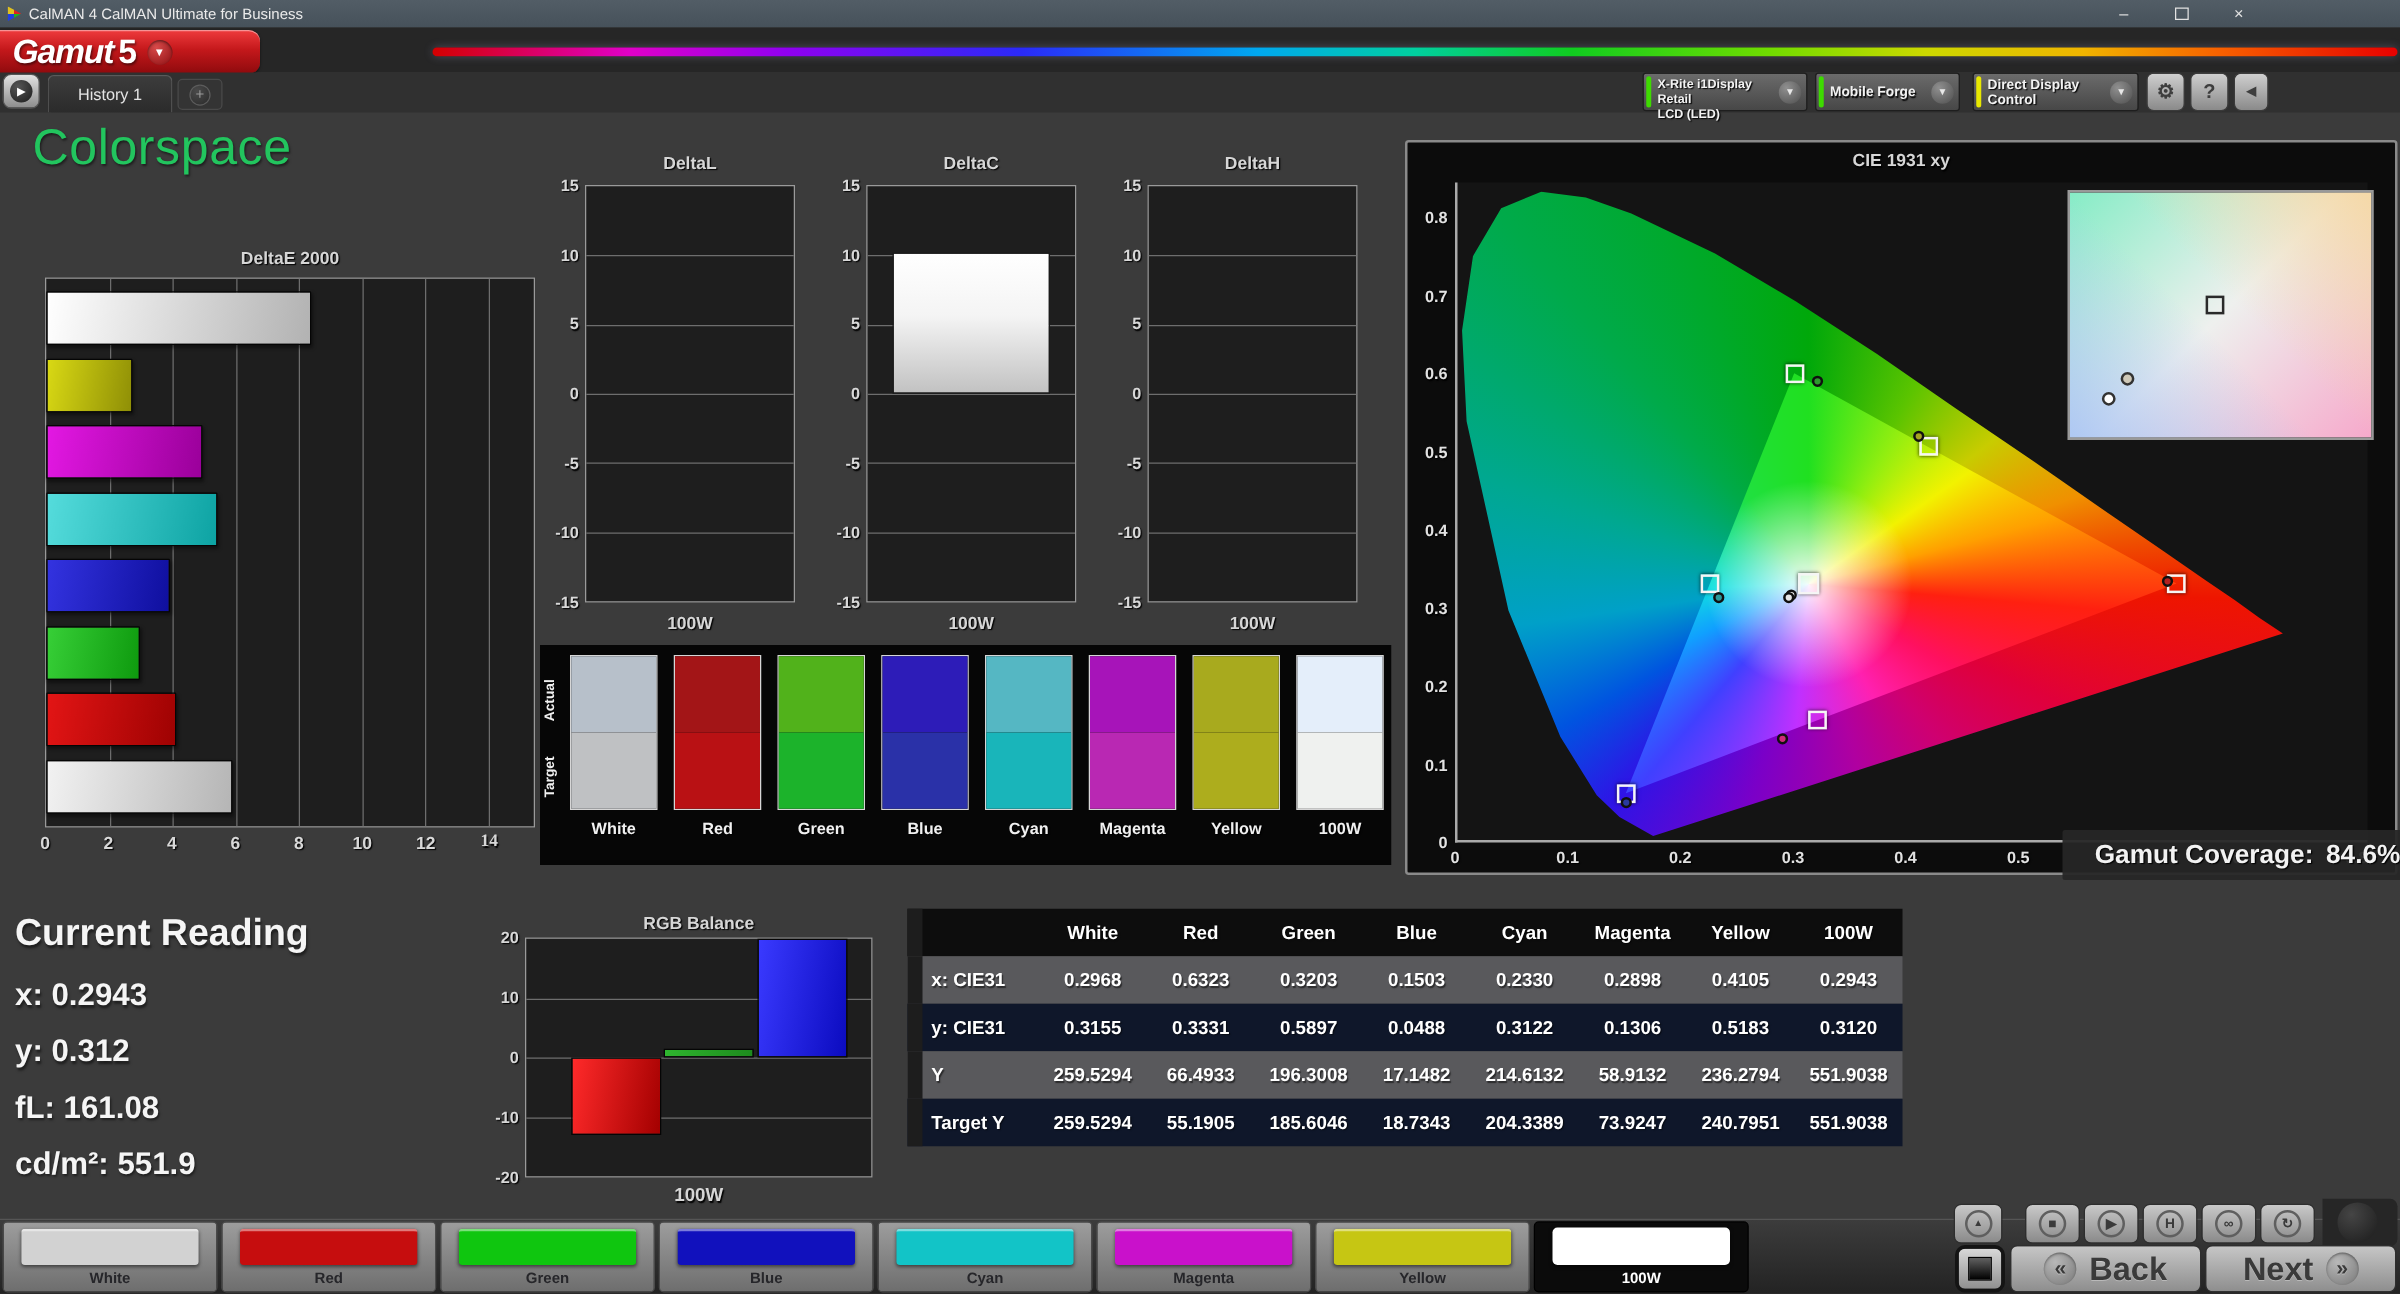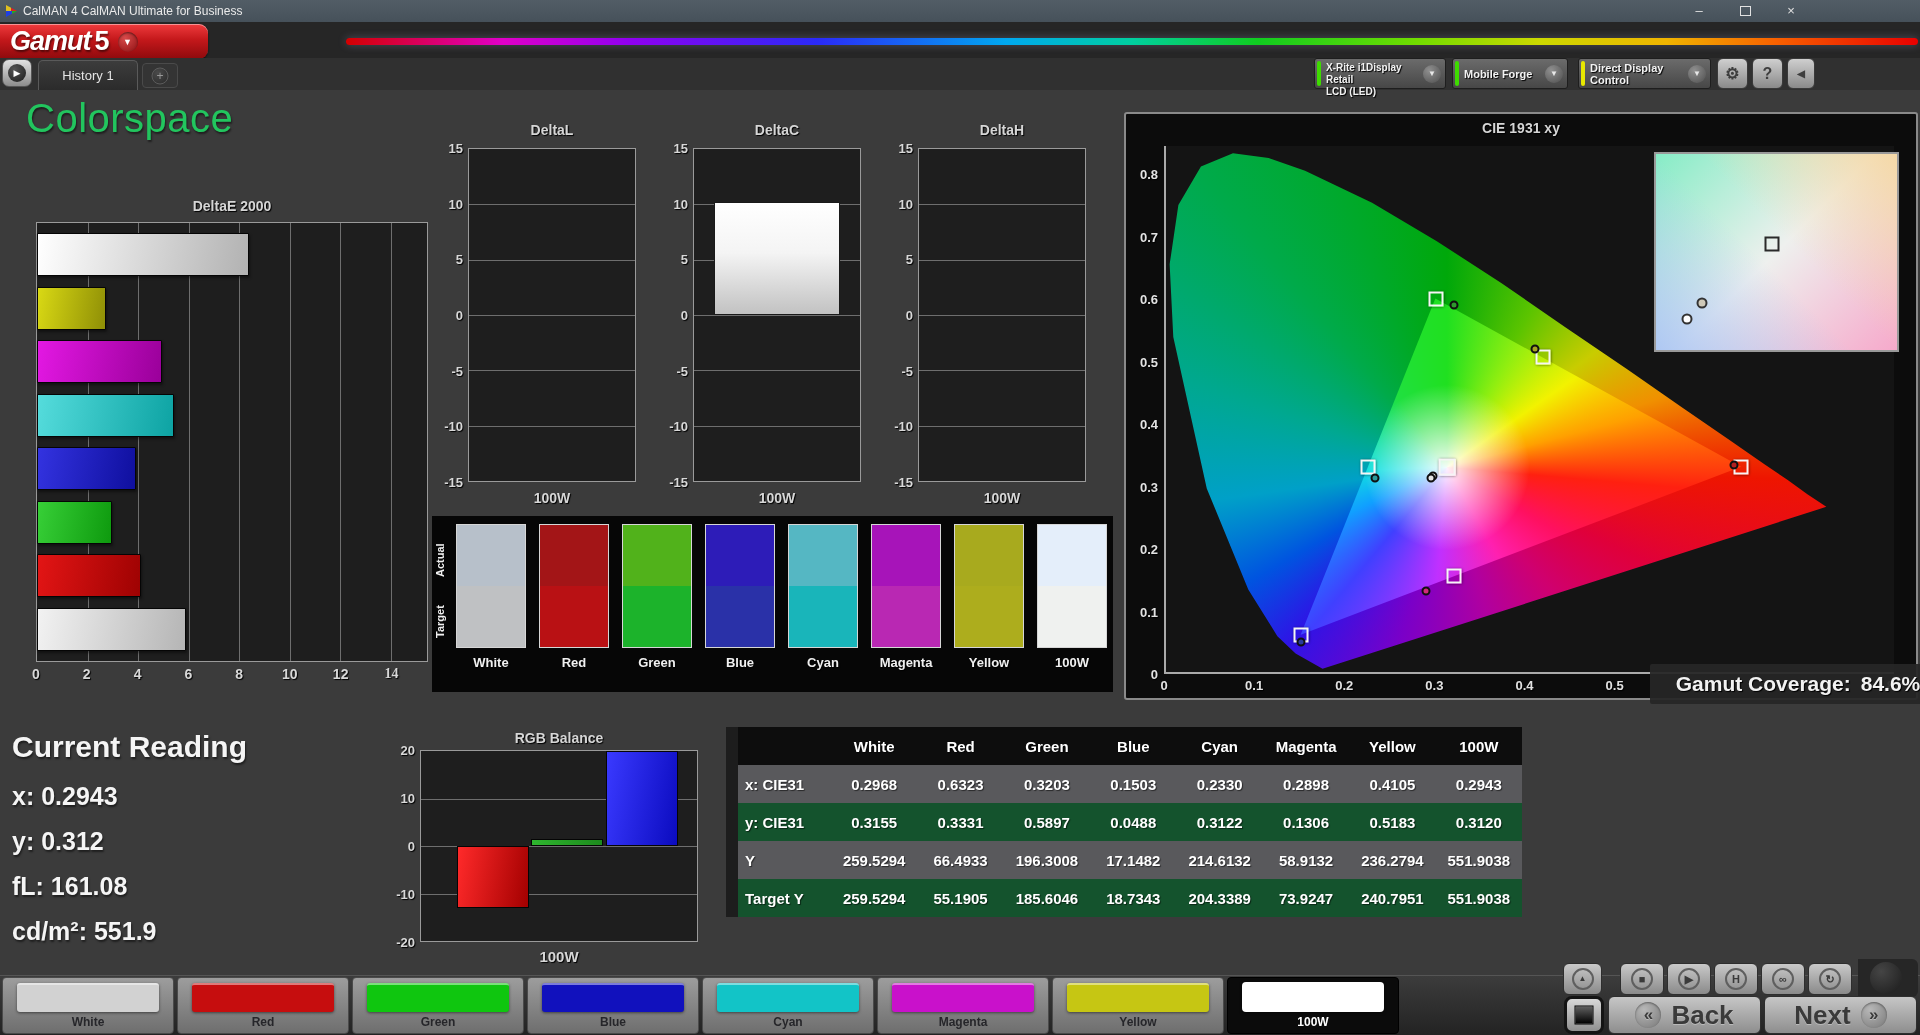--- a/index.html
+++ b/index.html
@@ -124,21 +124,21 @@
   .rgbplot{position:absolute;left:24px;top:20px;width:278px;height:192px;background:#1e1e1e;border:1px solid #9a9a9a;box-sizing:border-box;}
   .rgbyl{position:absolute;left:0;top:20px;width:22px;height:192px;}
   .rgbxlabel{position:absolute;left:24px;top:218px;width:278px;text-align:center;color:#d6d6d6;font-weight:bold;font-size:15px;text-shadow:1px 1px 1px #000;}
   .rgbbar{position:absolute;border:1px solid #050505;box-sizing:border-box;}
 
   
   .rtable{position:absolute;left:726px;top:727px;width:796px;}
   .trow{display:flex;height:38px;align-items:center;}
   .thead{background:#0d0d0d;}
   .trow.mid{background:#59595c;}
-  .trow.light{background:#14532d;}
+  .trow.light{background:#0f172a;}
   .trow.dark{background:#454548;}
   .tgut{width:12px;align-self:stretch;background:#1d1d1d;margin-right:3px;}
   .tcell{flex:1;text-align:center;color:#fff;font-weight:bold;font-size:15px;text-shadow:1px 1px 1px rgba(0,0,0,.55);}
   .tlabel{flex:0 0 86px;text-align:left;padding-left:4px;}
 
   
   .bottombar{position:absolute;left:0;top:975px;width:1920px;height:60px;background:linear-gradient(180deg,#3c3c3c,#232323);border-top:1px solid #555;box-sizing:border-box;}
   .swbtn{position:absolute;top:1px;width:172px;height:57px;background:linear-gradient(180deg,#9d9d9d,#6e6e6e);border:1px solid #4a4a4a;border-radius:4px;box-sizing:border-box;}
   .swpatch{position:absolute;left:14px;right:14px;top:5px;height:27px;border-radius:3px;border-top:2px solid rgba(255,255,255,.45);box-shadow:0 1px 3px rgba(0,0,0,.5);}
   .swlabel{position:absolute;left:0;right:0;bottom:4px;text-align:center;font-size:12px;font-weight:bold;color:#26262a;}

